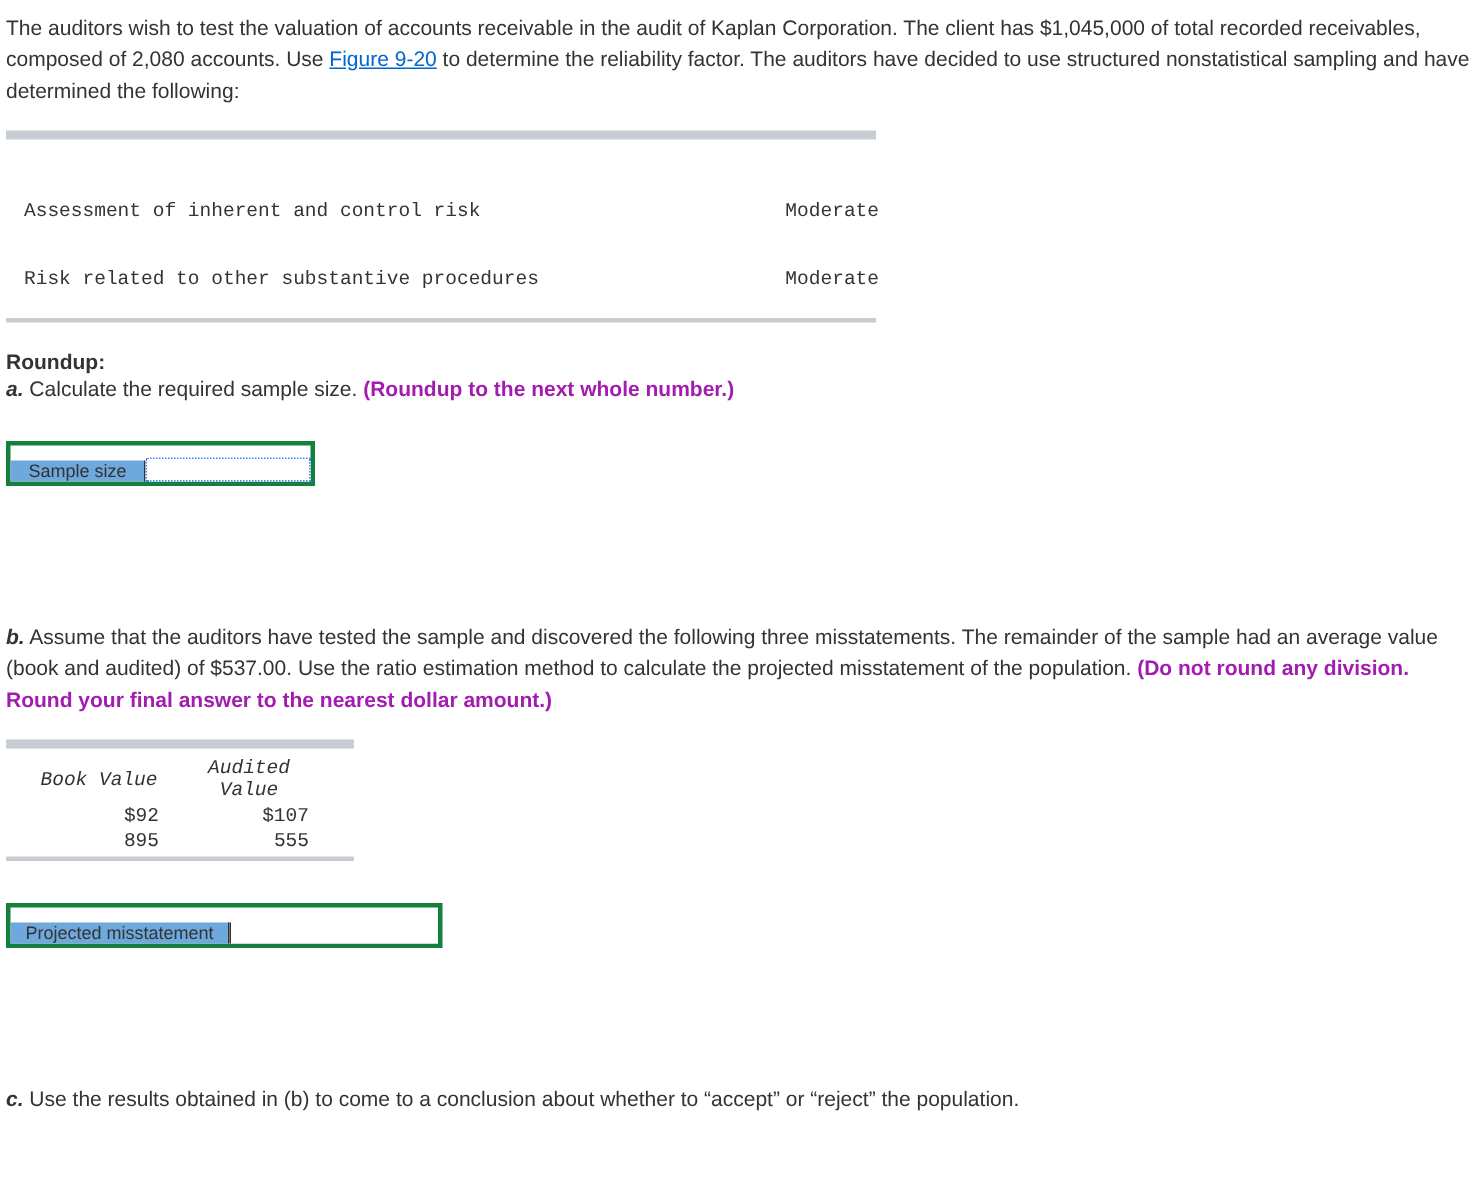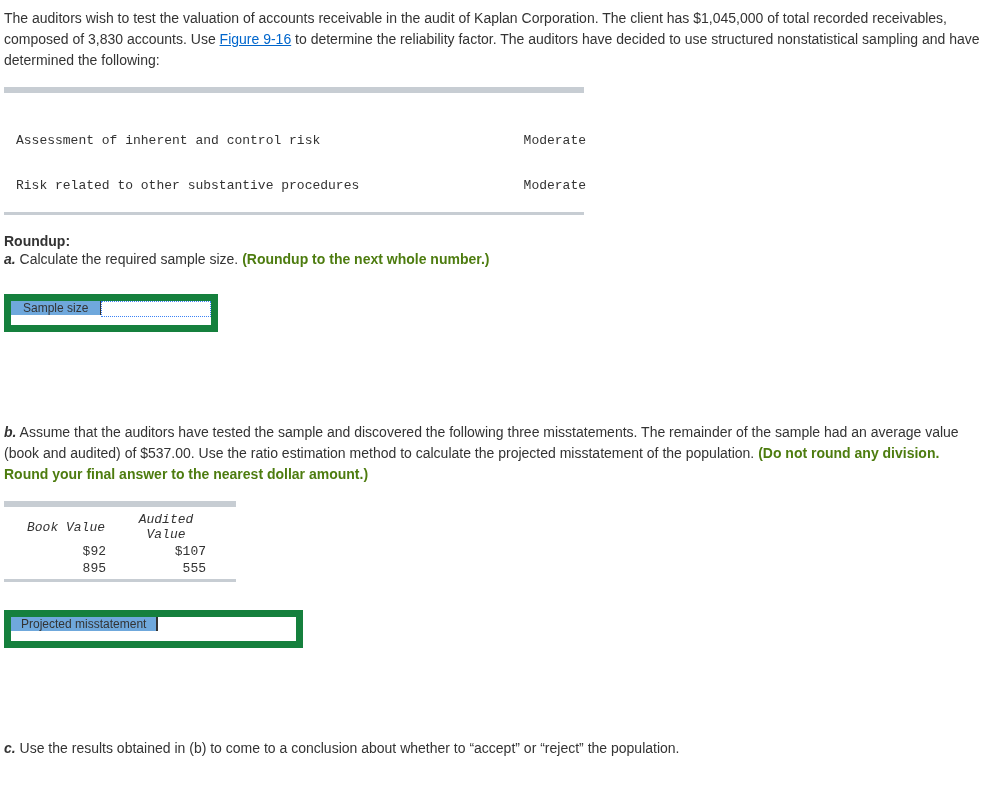--- a/index.html
+++ b/index.html
@@ -47,26 +47,26 @@
     background: #c7cdd3;
     margin: 2px 0 0 0;
   }
   .top-bar { width: 580px; }
   .bottom-bar { width: 580px; }
   .mid-bar { width: 232px; }
   .mid-bar-thin { width: 232px; }
 
   .bold { font-weight: bold; }
   .italic { font-style: italic; }
-  .red-bold { color: #4d7c0f; font-weight: bold; }
+  .red-bold { color: #a21caf; font-weight: bold; }
 
   .answer-box {
     display: inline-flex;
-    align-items: flex-start;
-    border: 7px solid #15803d;
+    align-items: flex-end;
+    border: 3px solid #15803d;
     height: 24px;
     margin-top: 8px;
   }
   .answer-label {
     background: #6fa8dc;
     display: flex;
     align-items: center;
     padding: 0 12px;
     font-size: 12px;
     border-right: 1px solid #333;
@@ -100,22 +100,22 @@
   }
   .section-gap-lg { height: 90px; }
 </style>
 </head>
 <body>
 
 
 
 
 <div class="paragraph">
-  <span>The auditors wish to test the valuation of accounts receivable in the audit of Kaplan Corporation. The client has $1,045,000 of total recorded receivables, composed of 3,830 accounts. Use </span>
-  <a href="#" class="figure-link">Figure 9-16</a>
+  <span>The auditors wish to test the valuation of accounts receivable in the audit of Kaplan Corporation. The client has $1,045,000 of total recorded receivables, composed of 2,080 accounts. Use </span>
+  <a href="#" class="figure-link">Figure 9-20</a>
   <span> to determine the reliability factor. The auditors have decided to use structured nonstatistical sampling and have determined the following:</span>
 </div>
 
 
 <div class="hr-bar top-bar"></div>
 <div class="data-block mono">
   <div class="data-row">
     <div class="data-label">Assessment of inherent and control risk</div>
     <div class="data-value">Moderate</div>
   </div>

